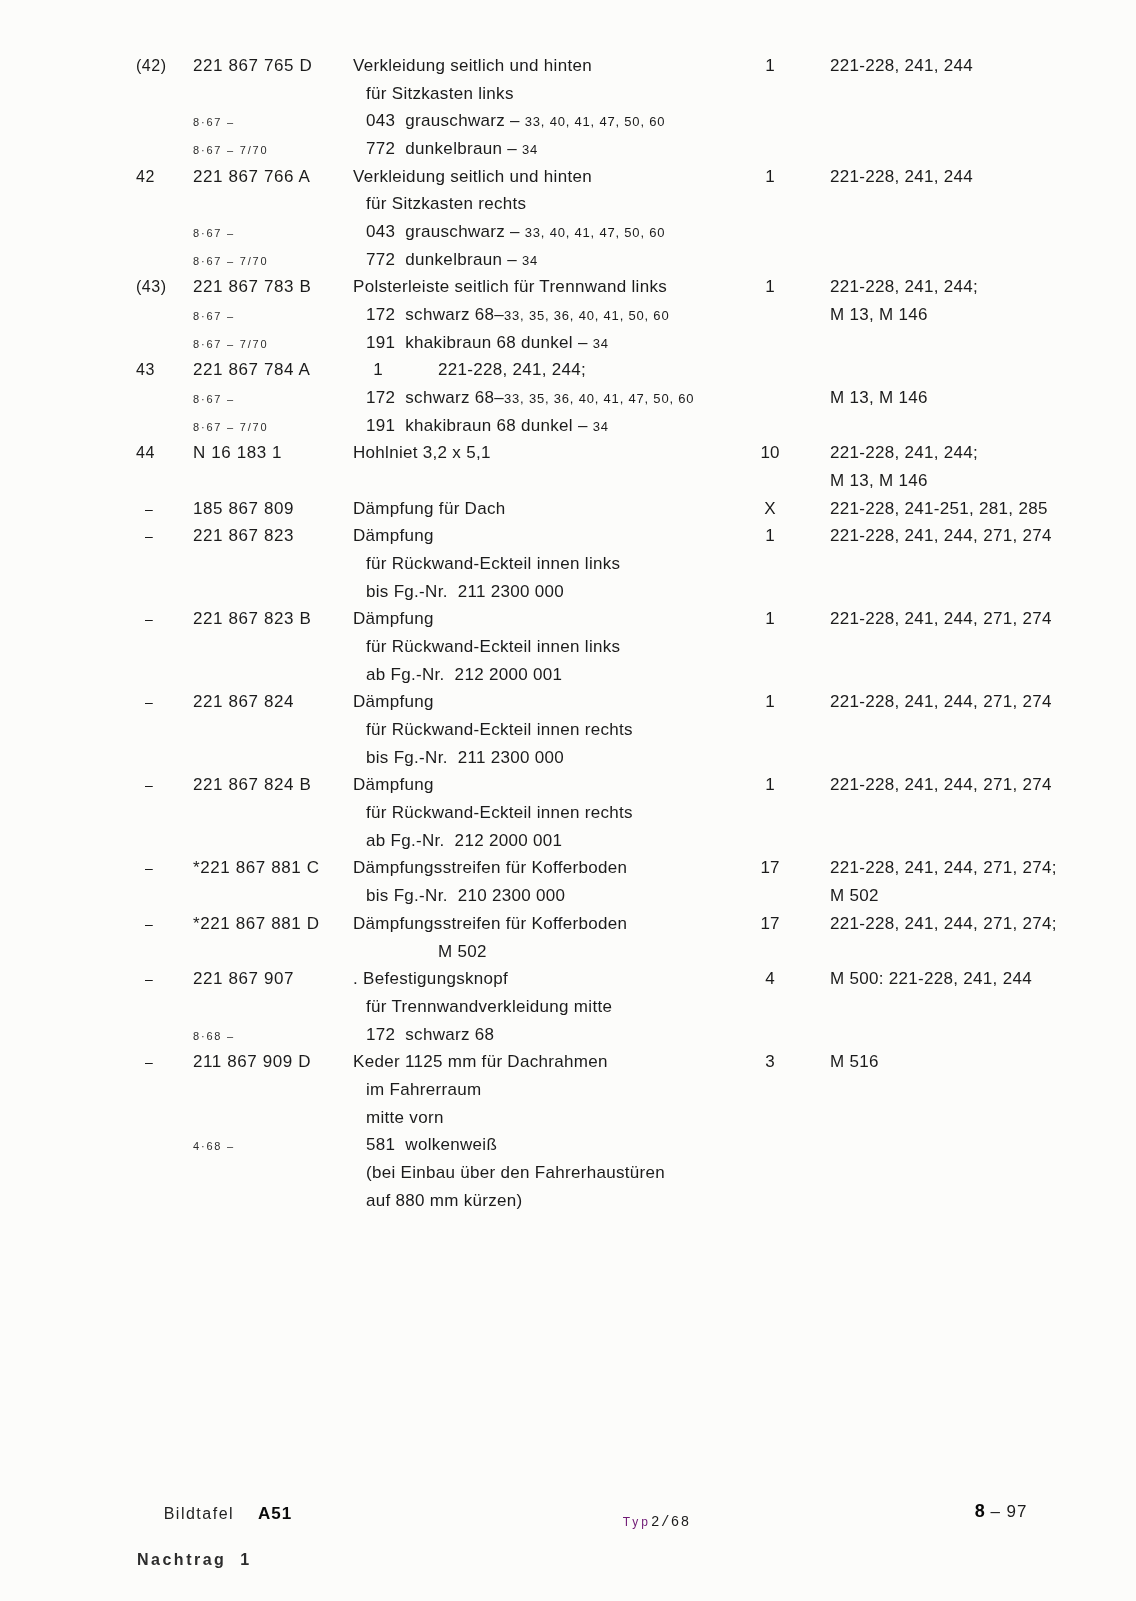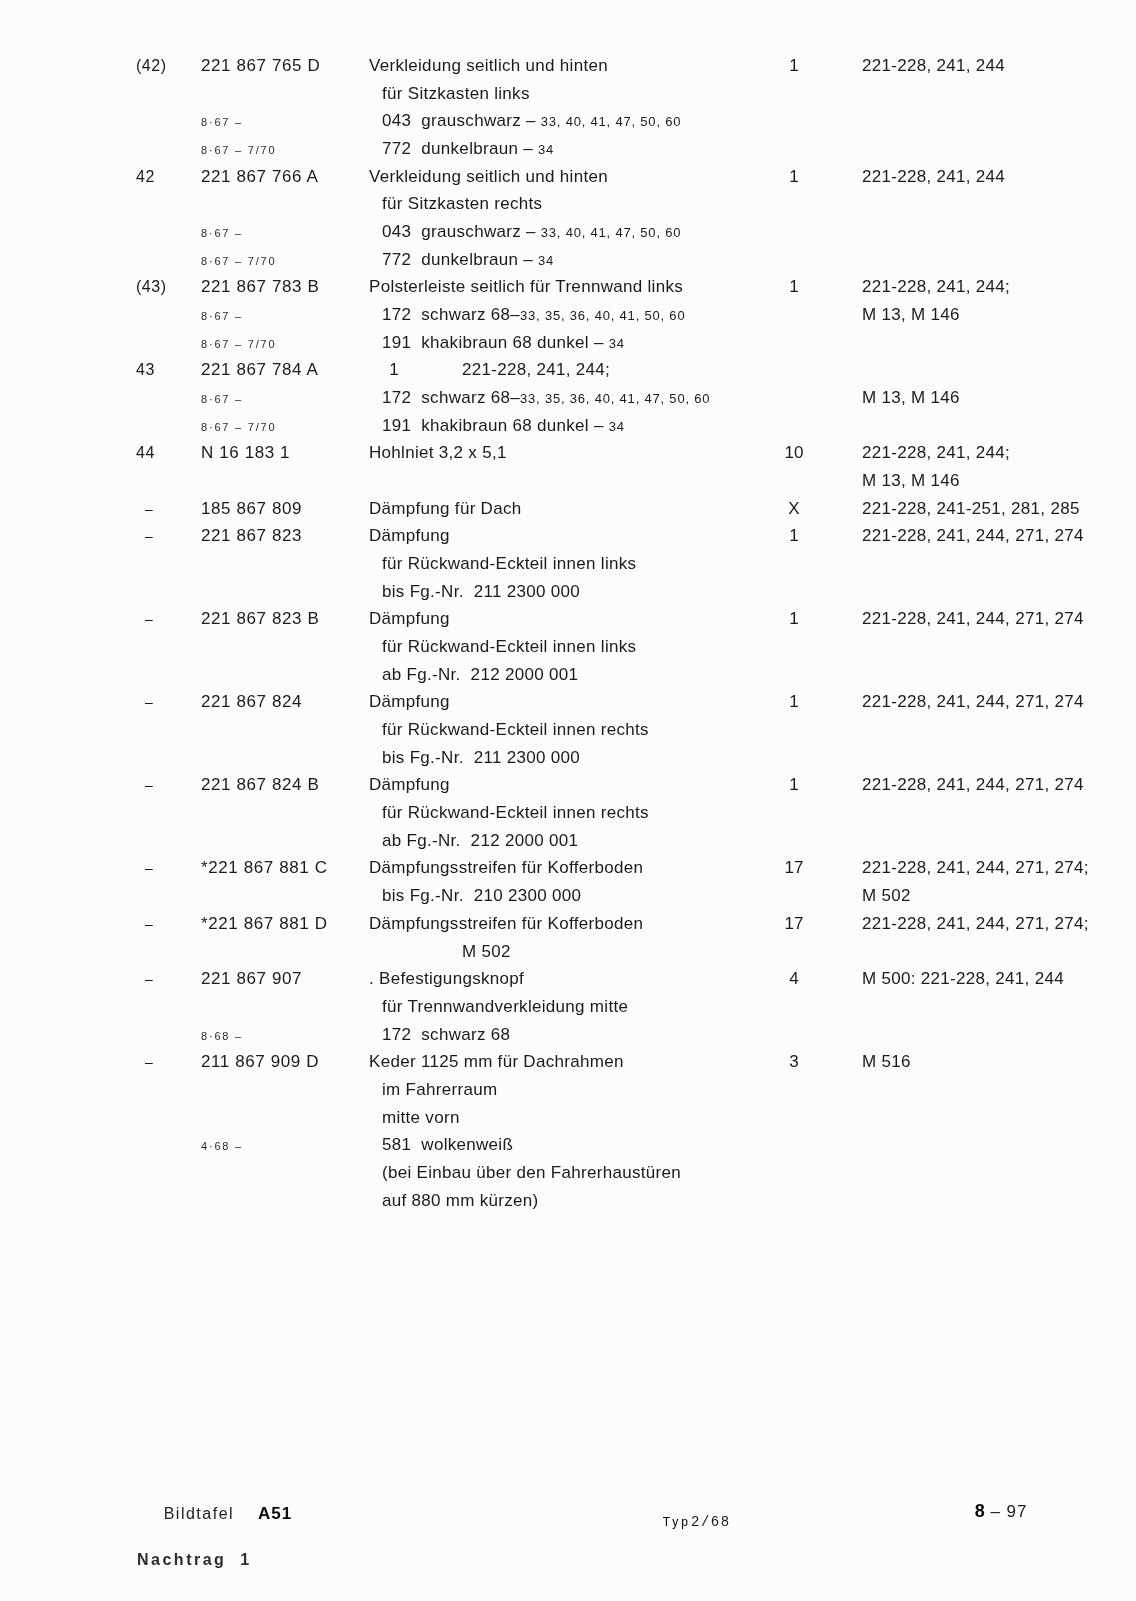--- a/index.html
+++ b/index.html
@@ -6,37 +6,37 @@
   .page{
     position:relative;
     width:1136px;height:1601px;
     margin:0 auto;
     background:#fcfcfa;
     font-family:"Liberation Sans",sans-serif;
     color:#1b1b1b;
     overflow:hidden;
   }
   .table{position:absolute;left:136px;top:56px;right:6px;}
-  .row{display:flex;align-items:baseline;height:27.68px;gap:8px;}
+  .row{display:flex;align-items:baseline;height:27.68px;}
   .c-pos{flex:0 0 57px;font-size:16px;letter-spacing:.5px;white-space:pre;}
   .c-pos.dash{font-size:14px;padding-left:9px;box-sizing:border-box;}
   .c-part{flex:0 0 160px;font-size:17px;letter-spacing:.6px;white-space:pre;}
   .c-part.date{font-size:11px;letter-spacing:1.8px;color:#2c2c2c;}
   .c-desc{flex:0 0 392px;font-size:17px;letter-spacing:.3px;white-space:pre;}
   .c-desc.indent{padding-left:13px;box-sizing:border-box;}
   .c-desc .small{font-size:13px;letter-spacing:.8px;}
   .c-qty{flex:0 0 50px;text-align:center;font-size:17px;}
   .c-models{padding-left:35px;font-size:17px;letter-spacing:.3px;white-space:pre;}
   .footer{position:absolute;left:0;top:1480px;width:100%;height:70px;}
   .f-left{position:absolute;left:137px;top:6px;white-space:pre;}
   .f-bildtafel{font-size:16px;letter-spacing:1.5px;color:#222;}
   .f-a51{font-size:17px;font-weight:bold;letter-spacing:1px;margin-left:24px;color:#0a0a0a;}
   .f-nachtrag{font-size:16px;letter-spacing:2.5px;margin-top:9px;color:#2c2c2c;white-space:pre;font-weight:bold;}
   .f-center{position:absolute;left:596px;top:14px;white-space:pre;}
-  .f-typ{font-size:12px;letter-spacing:3px;color:#000000;margin-left:40px;}
+  .f-typ{font-size:12px;letter-spacing:3px;color:#701a75;}
   .f-typval{font-size:14px;letter-spacing:1.5px;margin-left:0;font-family:Liberation Mono, monospace;}
   .f-right{position:absolute;left:948px;top:3px;white-space:pre;}
   .f-pagebold{font-weight:bold;font-size:18px;color:#060606;}
   .f-pagerest{font-size:17px;letter-spacing:1px;}
 </style>
 </head>
 <body>
 
 <div class="page">
 

